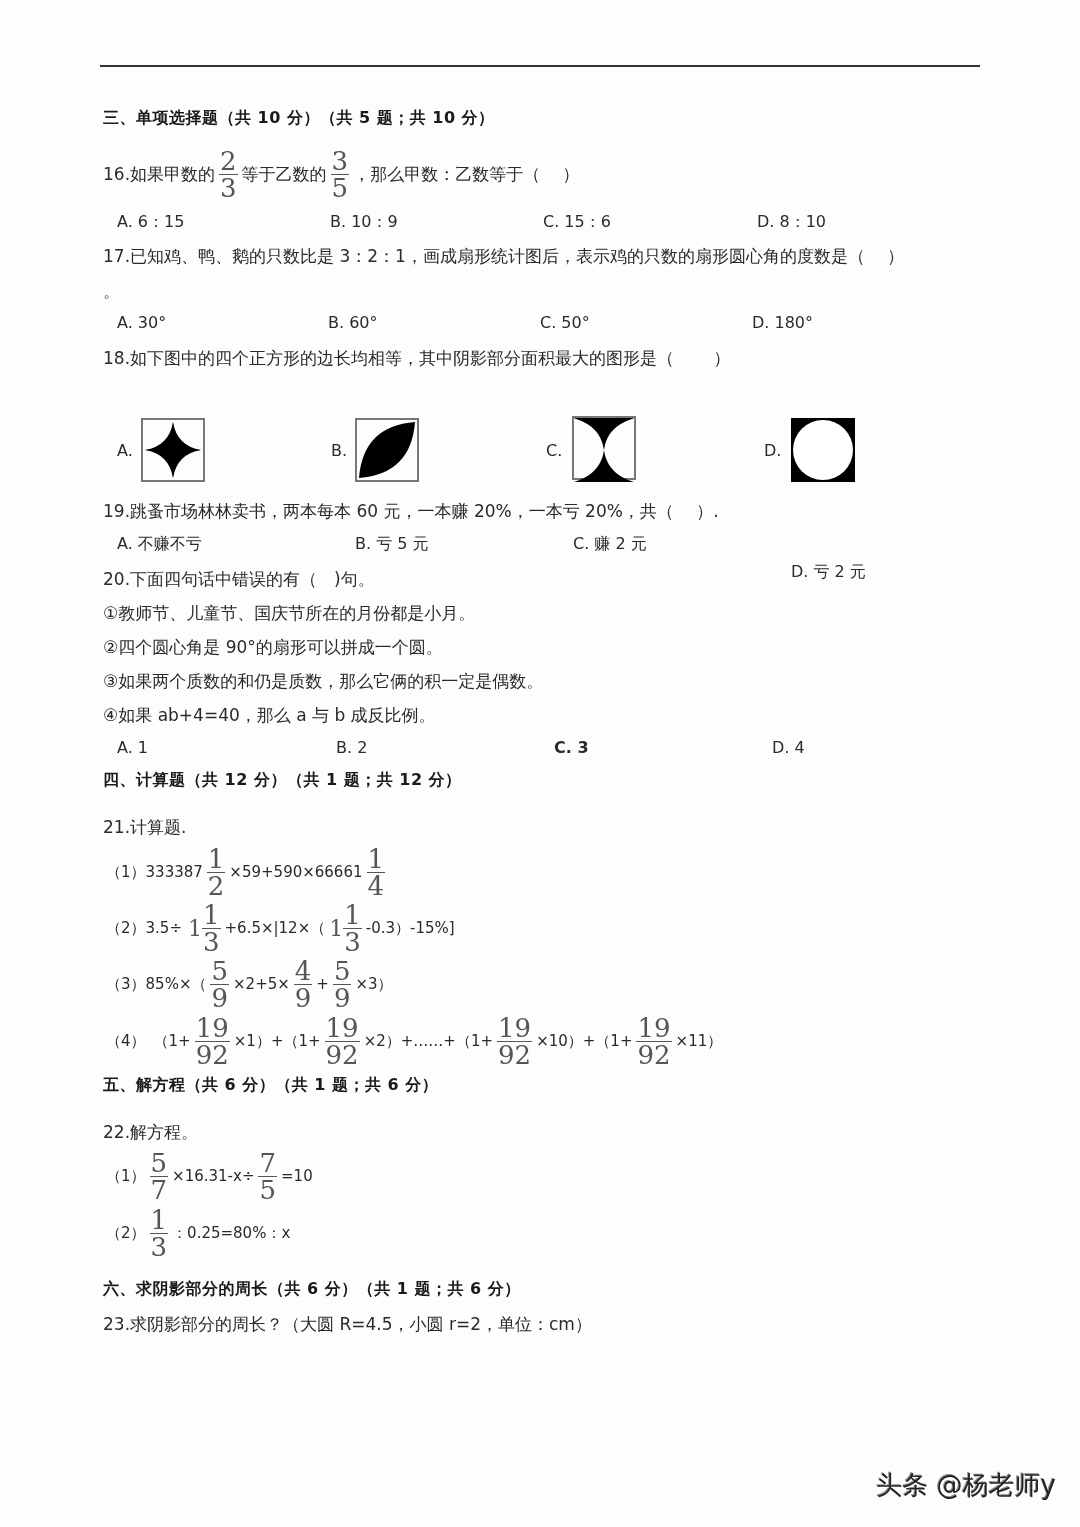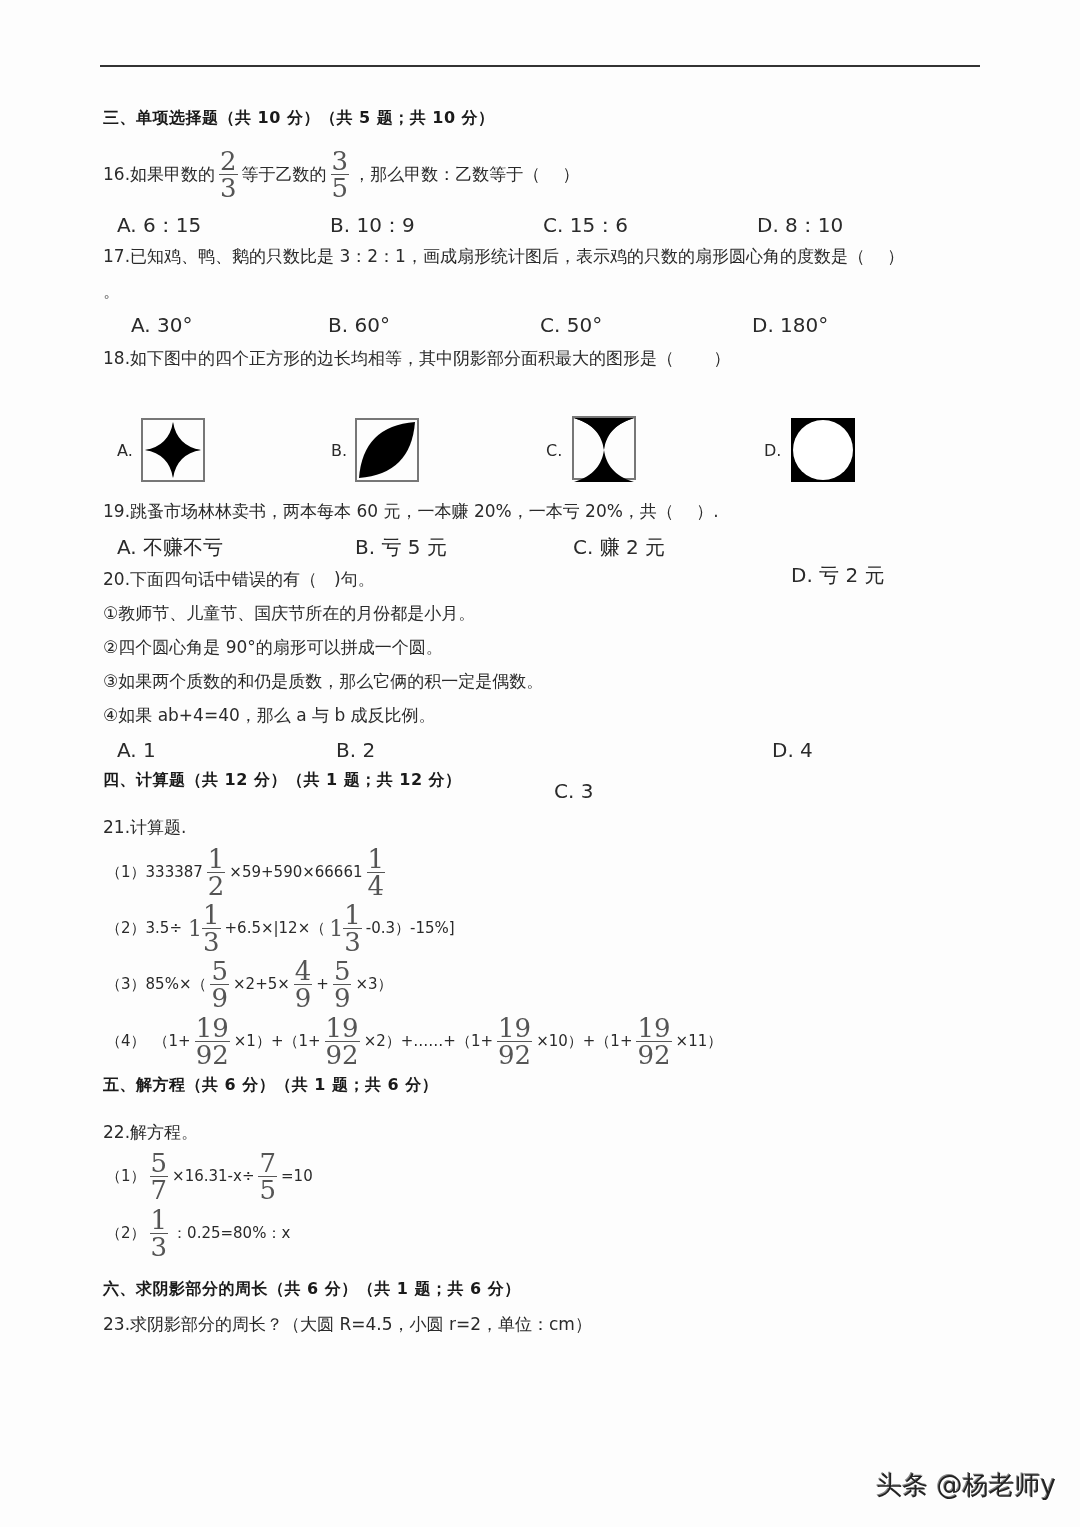--- a/index.html
+++ b/index.html
@@ -2,21 +2,21 @@
 <html><head>
 <meta charset="utf-8">
 <style>
   html, body { margin:0; padding:0; background:#fdfdfd; }
   body { width:1080px; height:1527px; position:relative; overflow:hidden;
          font-family:"DejaVu Sans","Liberation Sans",sans-serif; color:#222; }
   .rule { position:absolute; left:100px; top:65px; width:880px; height:2px; background:#333; }
   .abs { position:absolute; white-space:nowrap; }
   .sec { font-size:16px; font-weight:bold; color:#1a1a1a; letter-spacing:0.5px; }
   .q { font-size:17px; color:#2a2a2a; }
-  .opt { font-size:20px; color:#2a2a2a; }
+  .opt { font-size:16px; color:#2a2a2a; }
   .frac { display:inline-flex; flex-direction:column; align-items:center; vertical-align:middle;
           font-family:"DejaVu Serif","Liberation Serif",serif; font-size:26px; line-height:24px;
           color:#555; margin:0 4px; }
   .frac .num { padding:0 1px; }
   .frac .bar { width:100%; height:1px; background:#555; margin:1px 0; }
   .expr { font-size:15px; color:#2a2a2a; display:flex; align-items:center; }
   .whole { font-family:"DejaVu Serif","Liberation Serif",serif; font-size:22px; color:#555; }
   .fig { width:64px; height:64px; border:2px solid #777; position:absolute; top:418px; box-sizing:border-box; }
   .figlabel { position:absolute; top:441px; font-size:16px; color:#2a2a2a; }
   .watermark { position:absolute; right:24px; top:1468px; font-size:26px; color:#222;
@@ -44,21 +44,21 @@
     </span>
   <span>，那么甲数：乙数等于（　 ）</span>
 </div>
 <div class="abs opt" style="left:117px;top:212px;">A. 6：15</div>
 <div class="abs opt" style="left:330px;top:212px;">B. 10：9</div>
 <div class="abs opt" style="left:543px;top:212px;">C. 15：6</div>
 <div class="abs opt" style="left:757px;top:212px;">D. 8：10</div>
 
 <div class="abs q" style="left:103px;top:245px;">17.已知鸡、鸭、鹅的只数比是 3：2：1，画成扇形统计图后，表示鸡的只数的扇形圆心角的度数是（　 ）</div>
 <div class="abs q" style="left:103px;top:280px;">。</div>
-<div class="abs opt" style="left:131px;top:313px;">A. 30°</div>
+<div class="abs opt" style="left:117px;top:313px;">A. 30°</div>
 <div class="abs opt" style="left:328px;top:313px;">B. 60°</div>
 <div class="abs opt" style="left:540px;top:313px;">C. 50°</div>
 <div class="abs opt" style="left:752px;top:313px;">D. 180°</div>
 
 <div class="abs q" style="left:103px;top:347px;">18.如下图中的四个正方形的边长均相等，其中阴影部分面积最大的图形是（　　 ）</div>
 
 <div class="figlabel" style="left:117px;">A.</div>
 <div class="fig" style="left:141px;">
   <svg width="60" height="60" viewBox="0 0 60 60">
     <path d="M30 2 Q30 30 58 30 Q30 30 30 58 Q30 30 2 30 Q30 30 30 2 Z" fill="#000"></path>
@@ -95,21 +95,21 @@
 <div class="abs opt" style="left:573px;top:534px;">C. 赚 2 元</div>
 <div class="abs opt" style="left:791px;top:534px;margin-top:28px;">D. 亏 2 元</div>
 
 <div class="abs q" style="left:103px;top:568px;">20.下面四句话中错误的有（　)句。</div>
 <div class="abs q" style="left:103px;top:602px;">①教师节、儿童节、国庆节所在的月份都是小月。</div>
 <div class="abs q" style="left:103px;top:636px;">②四个圆心角是 90°的扇形可以拼成一个圆。</div>
 <div class="abs q" style="left:103px;top:670px;">③如果两个质数的和仍是质数，那么它俩的积一定是偶数。</div>
 <div class="abs q" style="left:103px;top:704px;">④如果 ab+4=40，那么 a 与 b 成反比例。</div>
 <div class="abs opt" style="left:117px;top:738px;">A. 1</div>
 <div class="abs opt" style="left:336px;top:738px;">B. 2</div>
-<div class="abs opt" style="left:554px;top:779px;">C. 3</div>
+<div class="abs opt" style="left:554px;top:738px;font-weight:bold;">C. 3</div>
 <div class="abs opt" style="left:772px;top:738px;">D. 4</div>
 
 <div class="abs sec" style="left:103px;top:770px;">四、计算题（共 12 分）（共 1 题；共 12 分）</div>
 
 <div class="abs q" style="left:103px;top:816px;">21.计算题.</div>
 
 <div class="abs expr" style="left:106px;top:846px;height:52px;">
   <span>（1）</span>
   <span>333387</span>
   <span class="frac">

